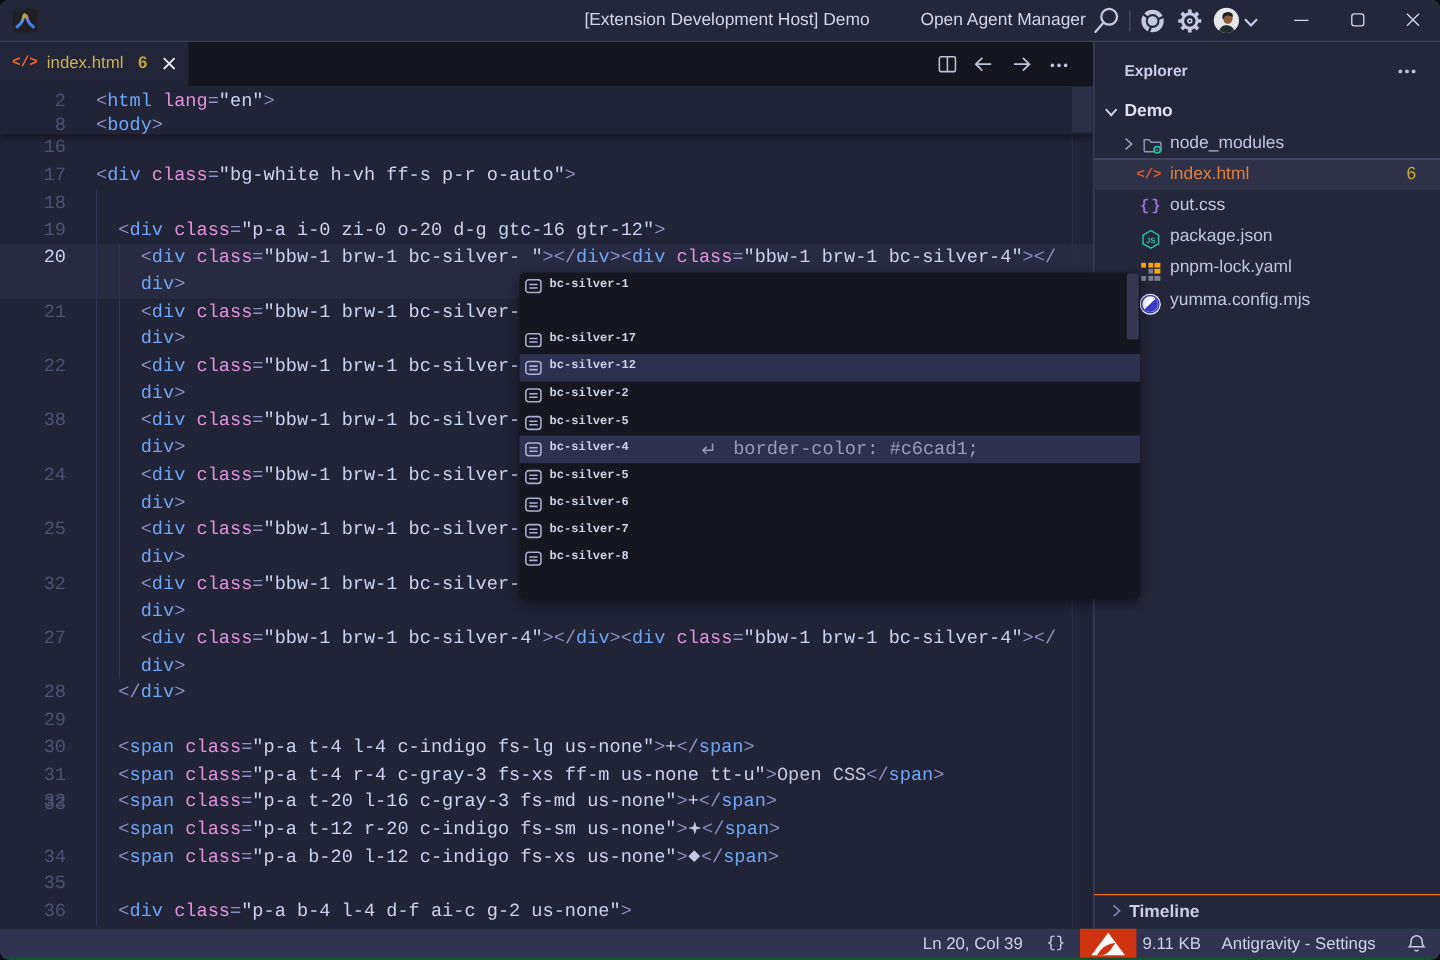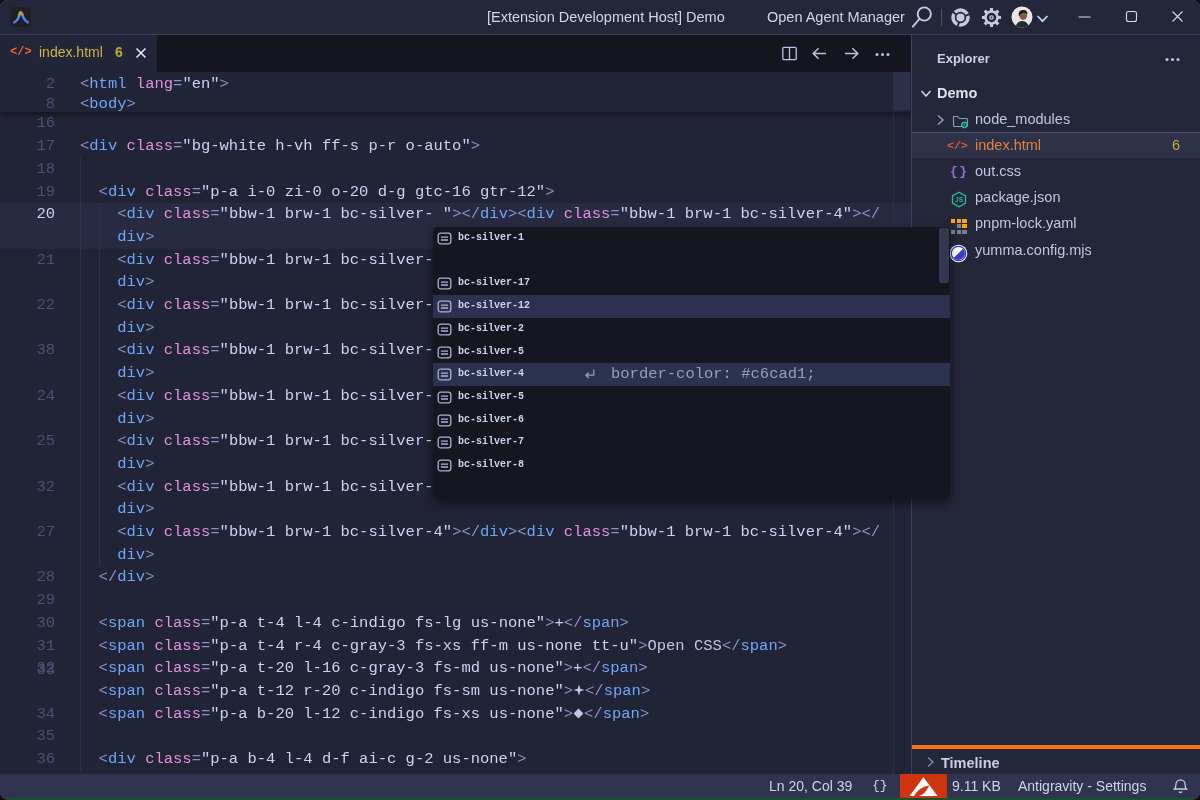--- a/index.html
+++ b/index.html
@@ -29,21 +29,21 @@
 .prow b{position:absolute;left:25px;font-family:"Liberation Mono",monospace;font-size:10px;color:#ccd4ec;font-weight:700}
 .prow .pic{position:absolute;left:4px;top:4px}
 .psel{background:#2d3150}
 .pdet{position:absolute;left:178px;font-family:"Liberation Mono",monospace;font-size:15.5px;color:#969dbb}
 #pscroll{position:absolute;right:1px;top:1px;width:10px;height:55px;background:#33374f;border-radius:2px}
 #sidebar{position:absolute;left:911px;top:35px;width:289px;height:739px;background:#24263a;z-index:5;border-left:1px solid #3b4161}
 .srow{position:absolute;left:0;width:289px}
 .slab{position:absolute;font-size:14.5px;color:#bfc7e2;white-space:pre}
 .fic{position:absolute;font-family:"Liberation Mono",monospace}
 #explorer{position:absolute;left:25px;top:16px;font-size:13px;font-weight:700;color:#c9cfe8}
-#timeline{position:absolute;left:0;top:710px;width:289px;height:29px;border-top:4px solid #f97316}
+#timeline{position:absolute;left:0;top:710px;width:289px;height:29px;border-top:1px solid #f97316}
 #statusbar{position:absolute;left:0;top:774px;width:1200px;height:24px;background:#303450;z-index:40;font-size:14px;color:#ced3e9}
 .sitem{position:absolute;top:4px;white-space:pre}
 .ruler{position:absolute;width:1px;background:#2c3049;top:0;height:702px}
 </style></head>
 <body>
 <div id="win">
   <div id="titlebar">
     <div style="position:absolute;left:11px;top:7px;width:20px;height:20px;background:#1f1f24;border-radius:3px"></div>
 <svg style="position:absolute;left:11px;top:7px" width="20" height="20" viewBox="0 0 20 20">
 <defs>

